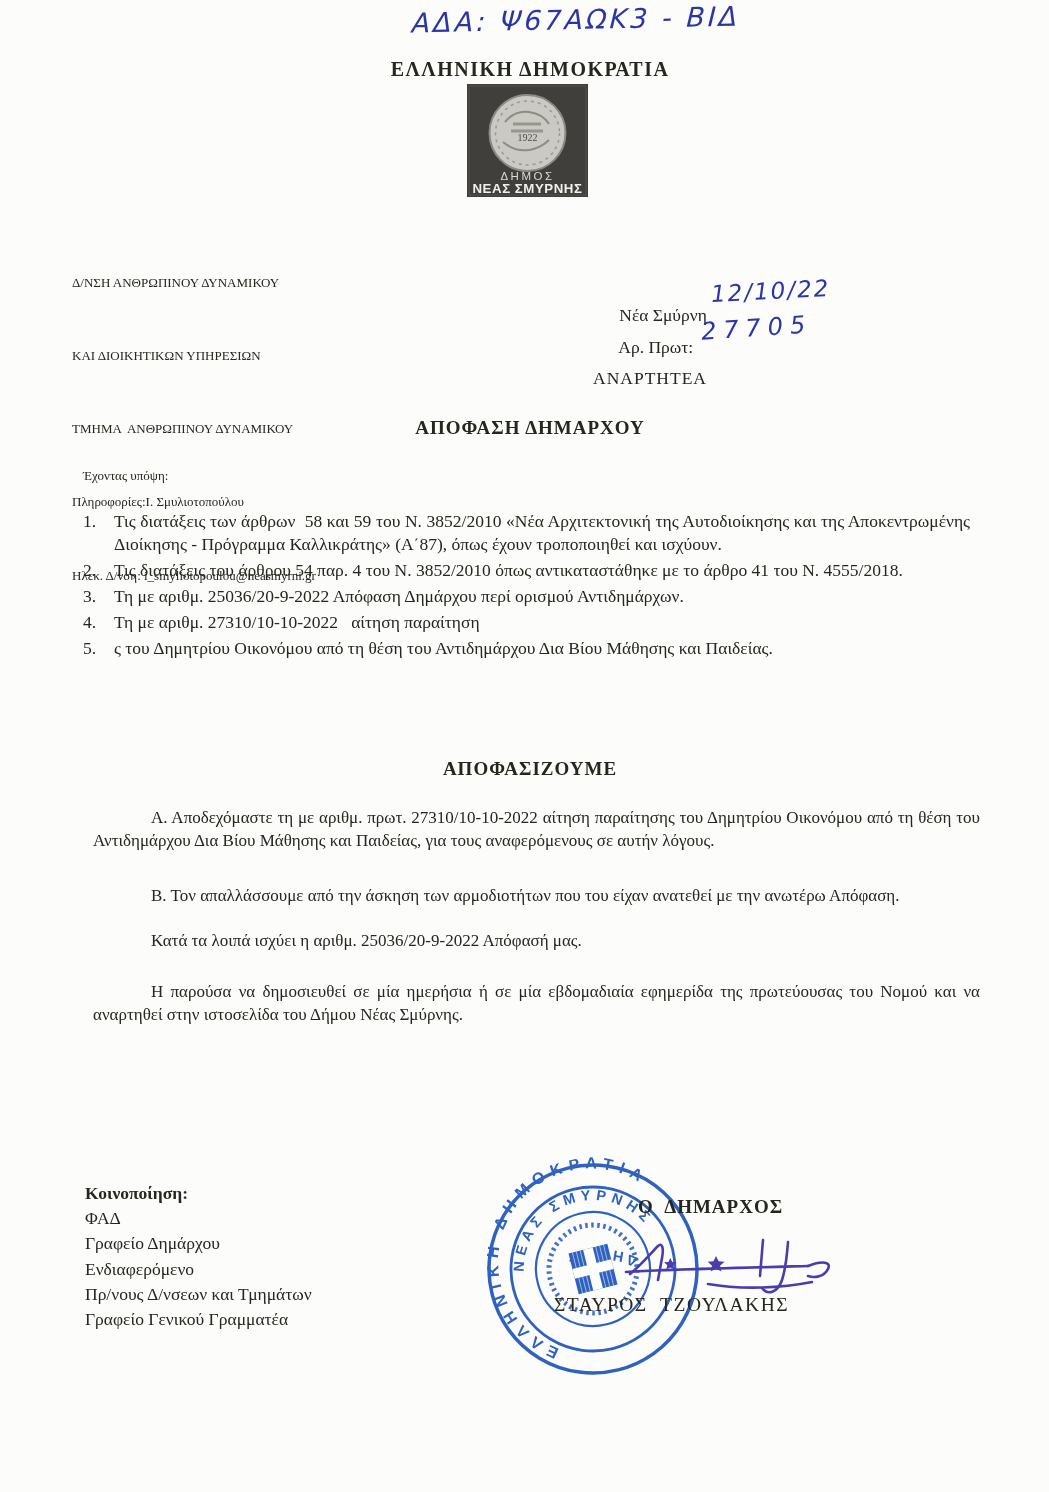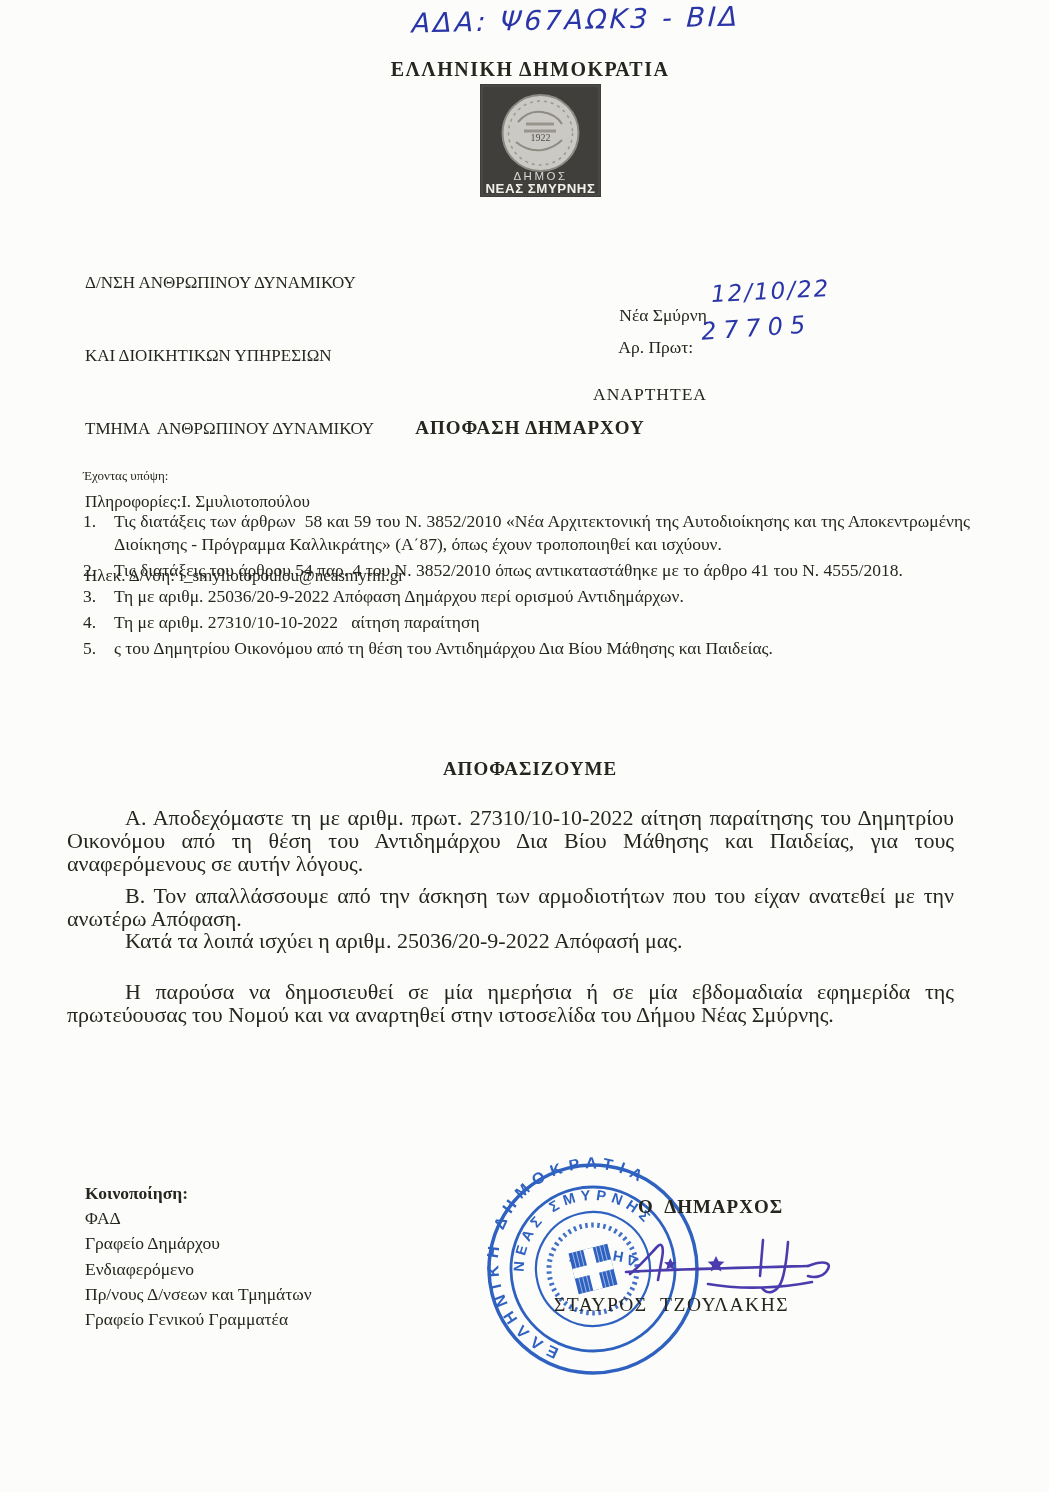--- a/index.html
+++ b/index.html
@@ -21,51 +21,51 @@
   .ada {
     position:absolute; top:4px; left:412px;
     font-size:27px; letter-spacing:3px;
     transform:rotate(-1.2deg) skewX(-4deg);
     white-space:pre;
   }
   .republic {
     position:absolute; top:58px; left:0; width:1060px;
     text-align:center; font-weight:bold; font-size:20px; letter-spacing:1.5px;
   }
-  .logo { position:absolute; top:84px; left:480px; }
+  .logo { position:absolute; top:84px; left:467px; }
   .sender {
-    position:absolute; top:222px; left:85px;
-    font-size:17px; line-height:24.4px; white-space:pre;
+    position:absolute; top:222px; left:72px;
+    font-size:13px; line-height:24.4px; white-space:pre;
   }
   .proto { position:absolute; top:284px; left:593px; font-size:17.5px; }
   .proto-row { position:relative; height:32px; white-space:pre; }
   .proto .hand-date {
     position:absolute; left:118px; top:-6px;
     font-size:23px; letter-spacing:2px; transform:rotate(-3deg); white-space:pre;
   }
   .proto .hand-num {
     position:absolute; left:108px; top:-2px;
     font-size:24px; letter-spacing:7px; transform:rotate(-4deg); white-space:pre;
   }
-  .anartitea { margin-top:36px; letter-spacing:1px; white-space:pre;font-family:Liberation Serif, serif; }
+  .anartitea { margin-top:20px; letter-spacing:1px; white-space:pre;font-family:Liberation Serif, serif; }
   .doc-title {
     position:absolute; left:0; width:1060px; text-align:center;
     font-weight:bold; font-size:19px; letter-spacing:1px;
   }
   .doc-title span { text-underline-offset:4px; text-decoration-thickness:2px; }
   .title-1 { top:417px; }
   .title-2 { top:758px; }
   .preamble { position:absolute; top:468px; left:83px; font-size:13px; }
   .vlist { position:absolute; top:510px; left:83px; width:887px; font-size:17.5px; }
   .vitem { display:flex; margin-bottom:3px; line-height:23px; }
   .vitem .num { width:31px; flex:0 0 31px; }
   .vitem .txt { flex:1; text-align:justify; white-space:pre-wrap; }
   .para {
-    position:absolute; left:67px; width:887px;
-    font-size:22px; line-height:23.2px;
+    position:absolute; left:93px; width:887px;
+    font-size:17px; line-height:23.2px;
     text-align:justify; text-indent:58px; white-space:pre-wrap;
   }
   .para-a { top:806px; }
   .para-b { top:884px; }
   .para-c { top:929px; }
   .para-d { top:980px; }
   .distribution { position:absolute; top:1181px; left:85px; font-size:17.5px; line-height:25.2px; }
   .distribution .dtitle { font-weight:bold; }
   .mayor-role {
     position:absolute; top:1196px; left:638px;

